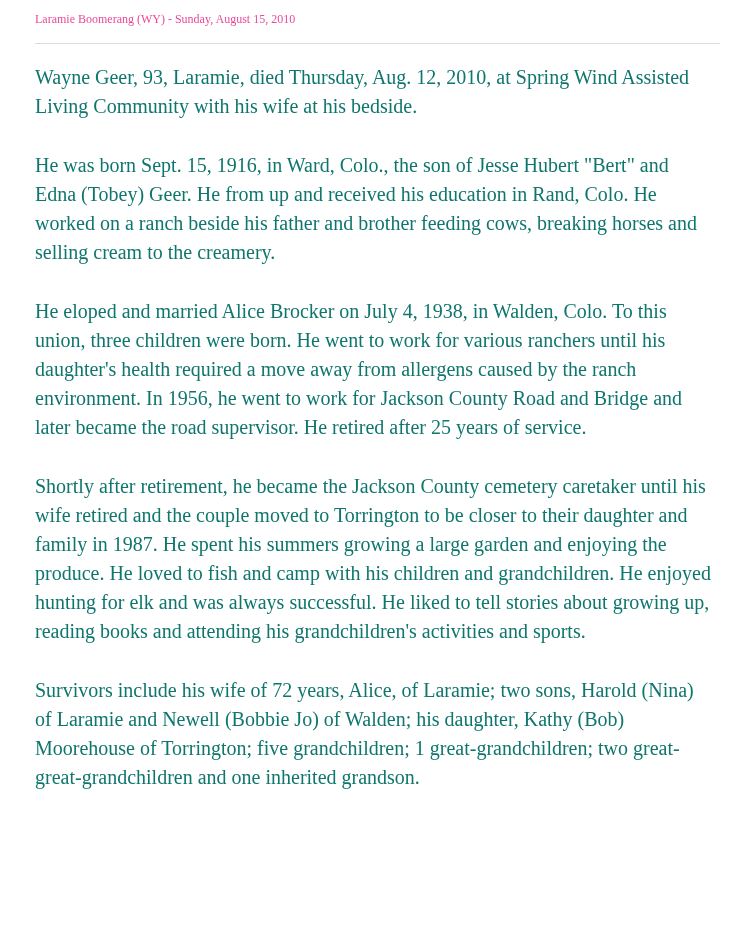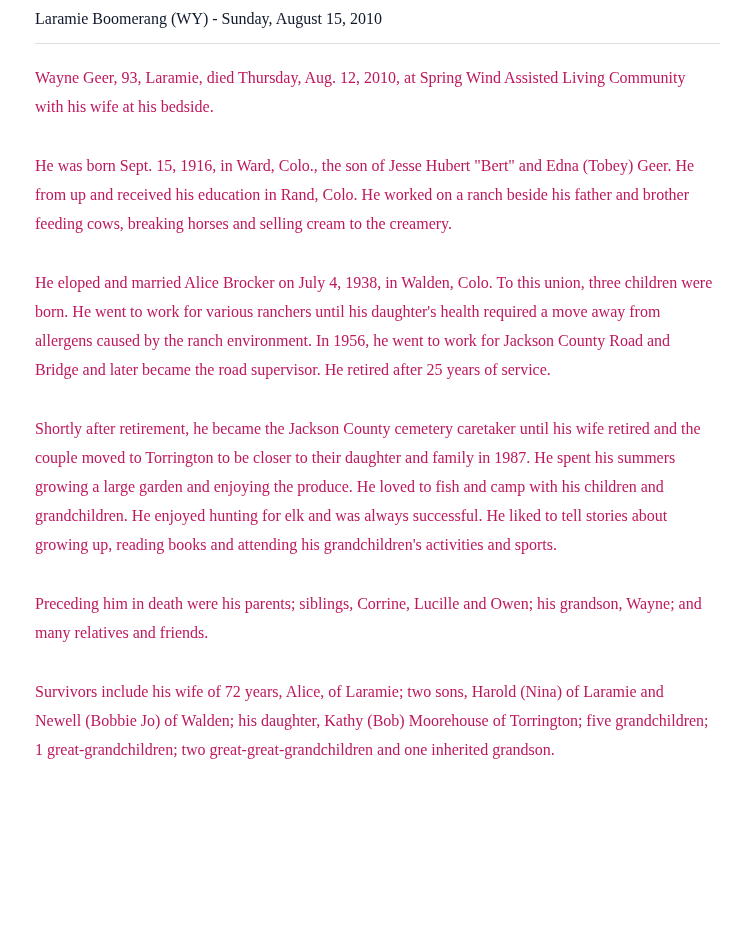--- a/index.html
+++ b/index.html
@@ -12,56 +12,55 @@
     height: 950px;
     overflow: hidden;
     font-family: "Liberation Serif", "DejaVu Serif", serif;
   }
   .page {
     box-sizing: border-box;
     width: 739px;
     padding: 0 19px 0 35px;
   }
   .source-line {
-    font-size: 16px;
+    font-size: 12px;
     line-height: 22px;
-    color: #0f172a;
+    color: #ec4899;
     margin: 8px 0 13px 0;
     padding-right: 7px;
   }
   .divider {
     border: 0;
     border-top: 1px solid #dddddd;
     margin: 0;
     height: 0;
   }
   .body-text {
     padding-right: 7px;
   }
   .body-text p {
-    font-size: 16px;
+    font-size: 20px;
     line-height: 29px;
-    color: #be185d;
+    color: #0f766e;
     margin: 0 0 30px 0;
   }
   .body-text p:first-child {
     margin-top: 19px;
   }
 </style>
 </head>
 <body>
 
 <div class="page">
 
   <div class="source-line">Laramie Boomerang (WY) - Sunday, August 15, 2010</div>
 
   <hr class="divider">
 
   <div class="body-text">
     <p>Wayne Geer, 93, Laramie, died Thursday, Aug. 12, 2010, at Spring Wind Assisted Living Community with his wife at his bedside.</p>
     <p>He was born Sept. 15, 1916, in Ward, Colo., the son of Jesse Hubert "Bert" and Edna (Tobey) Geer. He from up and received his education in Rand, Colo. He worked on a ranch beside his father and brother feeding cows, breaking horses and selling cream to the creamery.</p>
     <p>He eloped and married Alice Brocker on July 4, 1938, in Walden, Colo. To this union, three children were born. He went to work for various ranchers until his daughter's health required a move away from allergens caused by the ranch environment. In 1956, he went to work for Jackson County Road and Bridge and later became the road supervisor. He retired after 25 years of service.</p>
     <p>Shortly after retirement, he became the Jackson County cemetery caretaker until his wife retired and the couple moved to Torrington to be closer to their daughter and family in 1987. He spent his summers growing a large garden and enjoying the produce. He loved to fish and camp with his children and grandchildren. He enjoyed hunting for elk and was always successful. He liked to tell stories about growing up, reading books and attending his grandchildren's activities and sports.</p>
-    <p>Preceding him in death were his parents; siblings, Corrine, Lucille and Owen; his grandson, Wayne; and many relatives and friends.</p>
     <p>Survivors include his wife of 72 years, Alice, of Laramie; two sons, Harold (Nina) of Laramie and Newell (Bobbie Jo) of Walden; his daughter, Kathy (Bob) Moorehouse of Torrington; five grandchildren; 1 great-grandchildren; two great-great-grandchildren and one inherited grandson.</p>
   </div>
 
 </div>
 
 </body></html>

